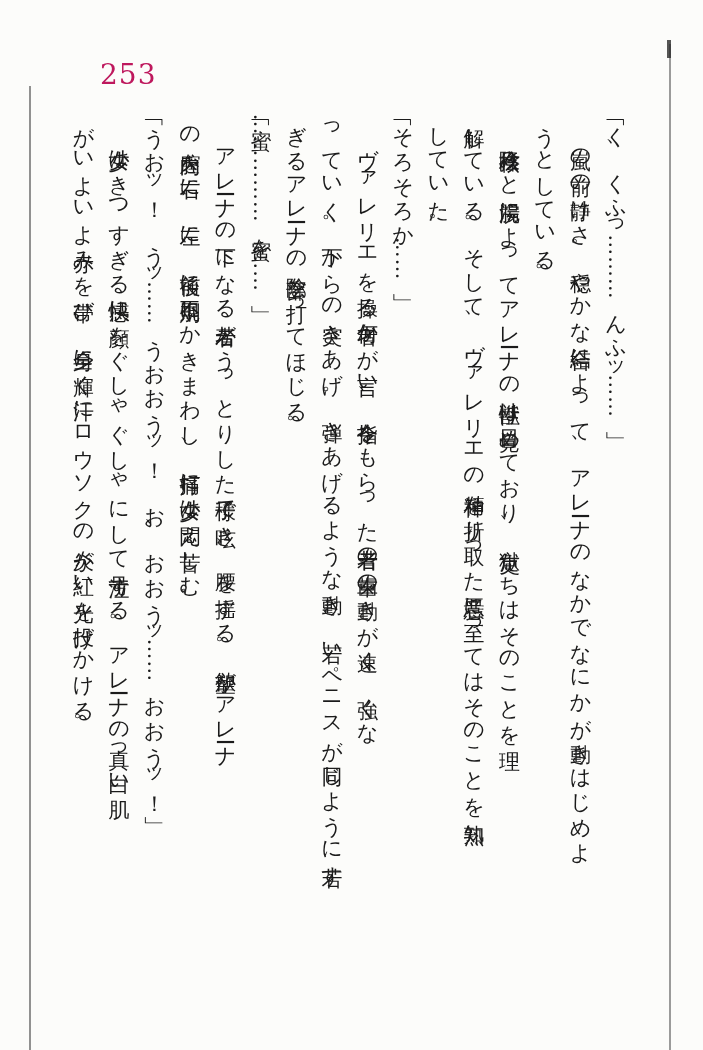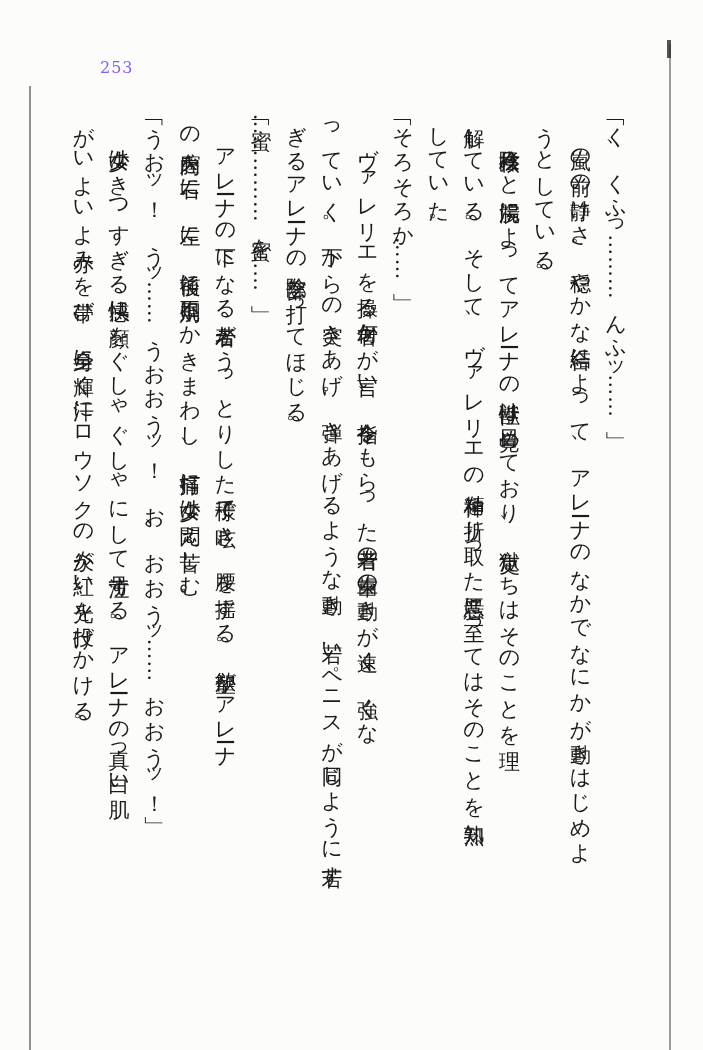--- a/index.html
+++ b/index.html
@@ -15,22 +15,22 @@
     font-family: "DejaVu Serif", "Liberation Serif", serif;
   }
   .page {
     position: absolute;
     inset: 0;
   }
   .page-number {
     position: absolute;
     left: 100px;
     top: 58px;
-    font-size: 16px;
-    color: #8b5cf6;
+    font-size: 28px;
+    color: #be185d;
     letter-spacing: 1px;
   }
   .text-block {
     position: absolute;
     top: 112px;
     right: 70px;
     height: 834px;
     writing-mode: vertical-rl;
     text-orientation: mixed;
     font-size: 21px;

